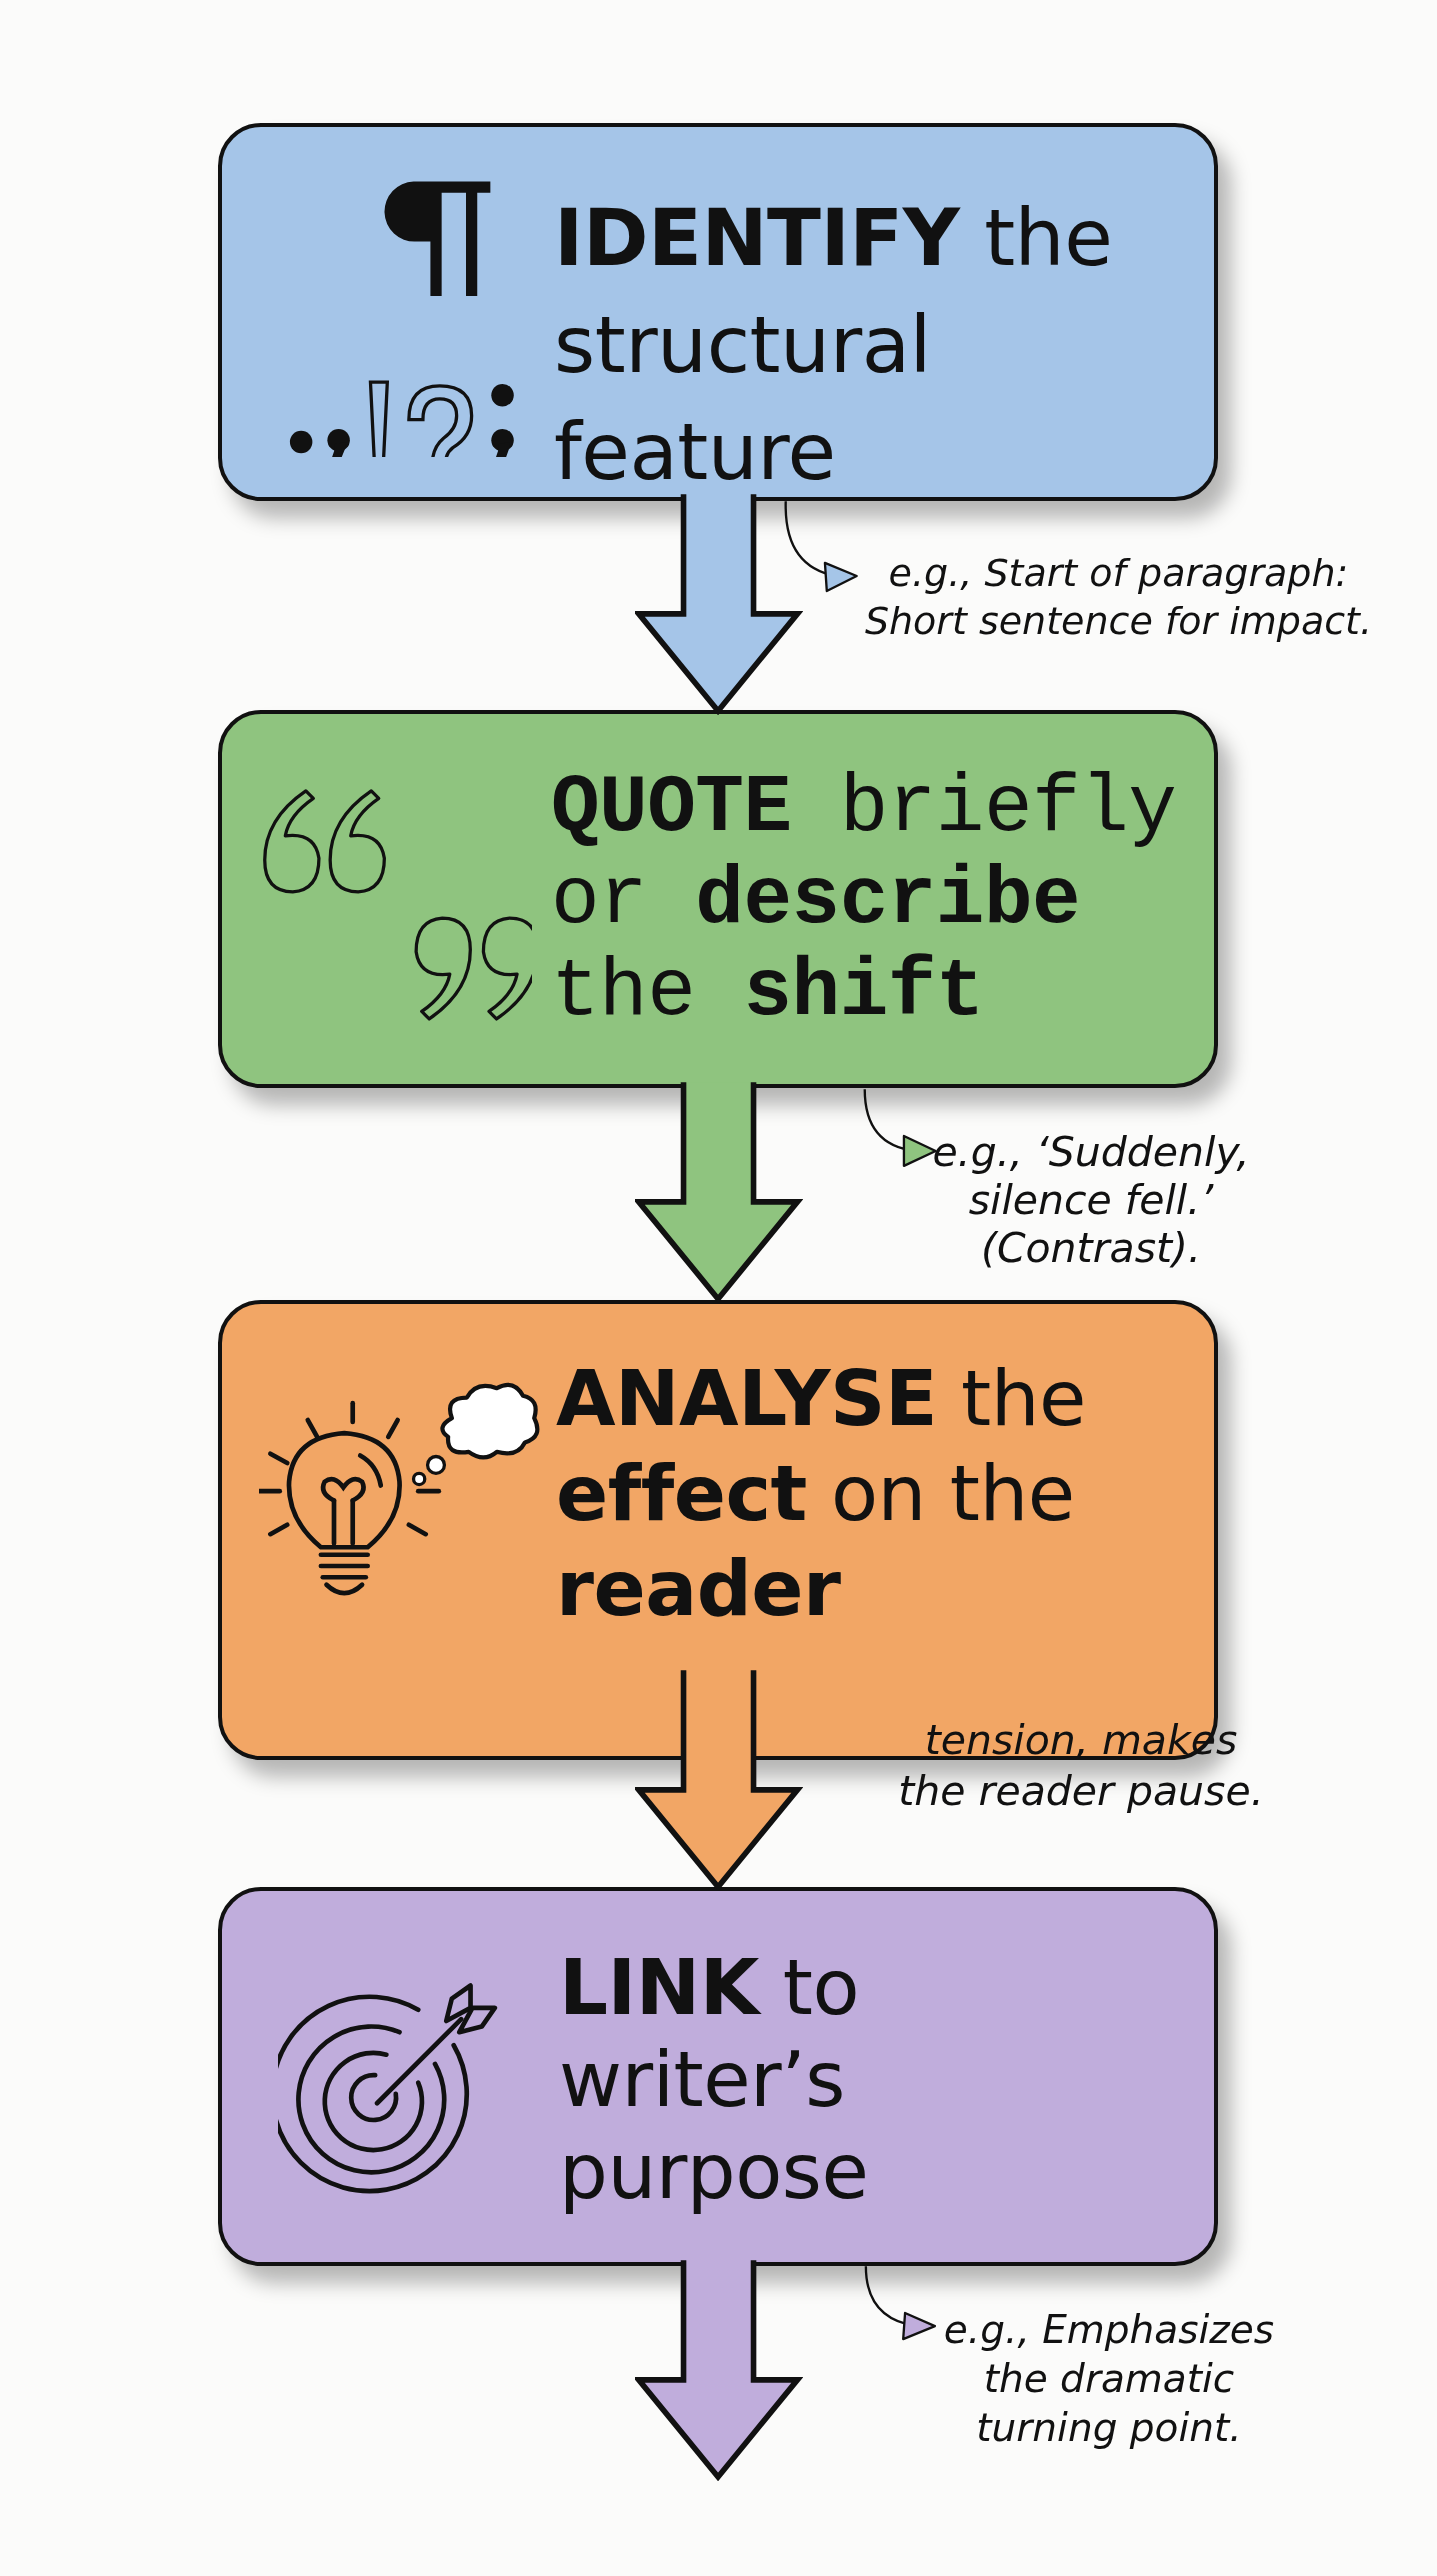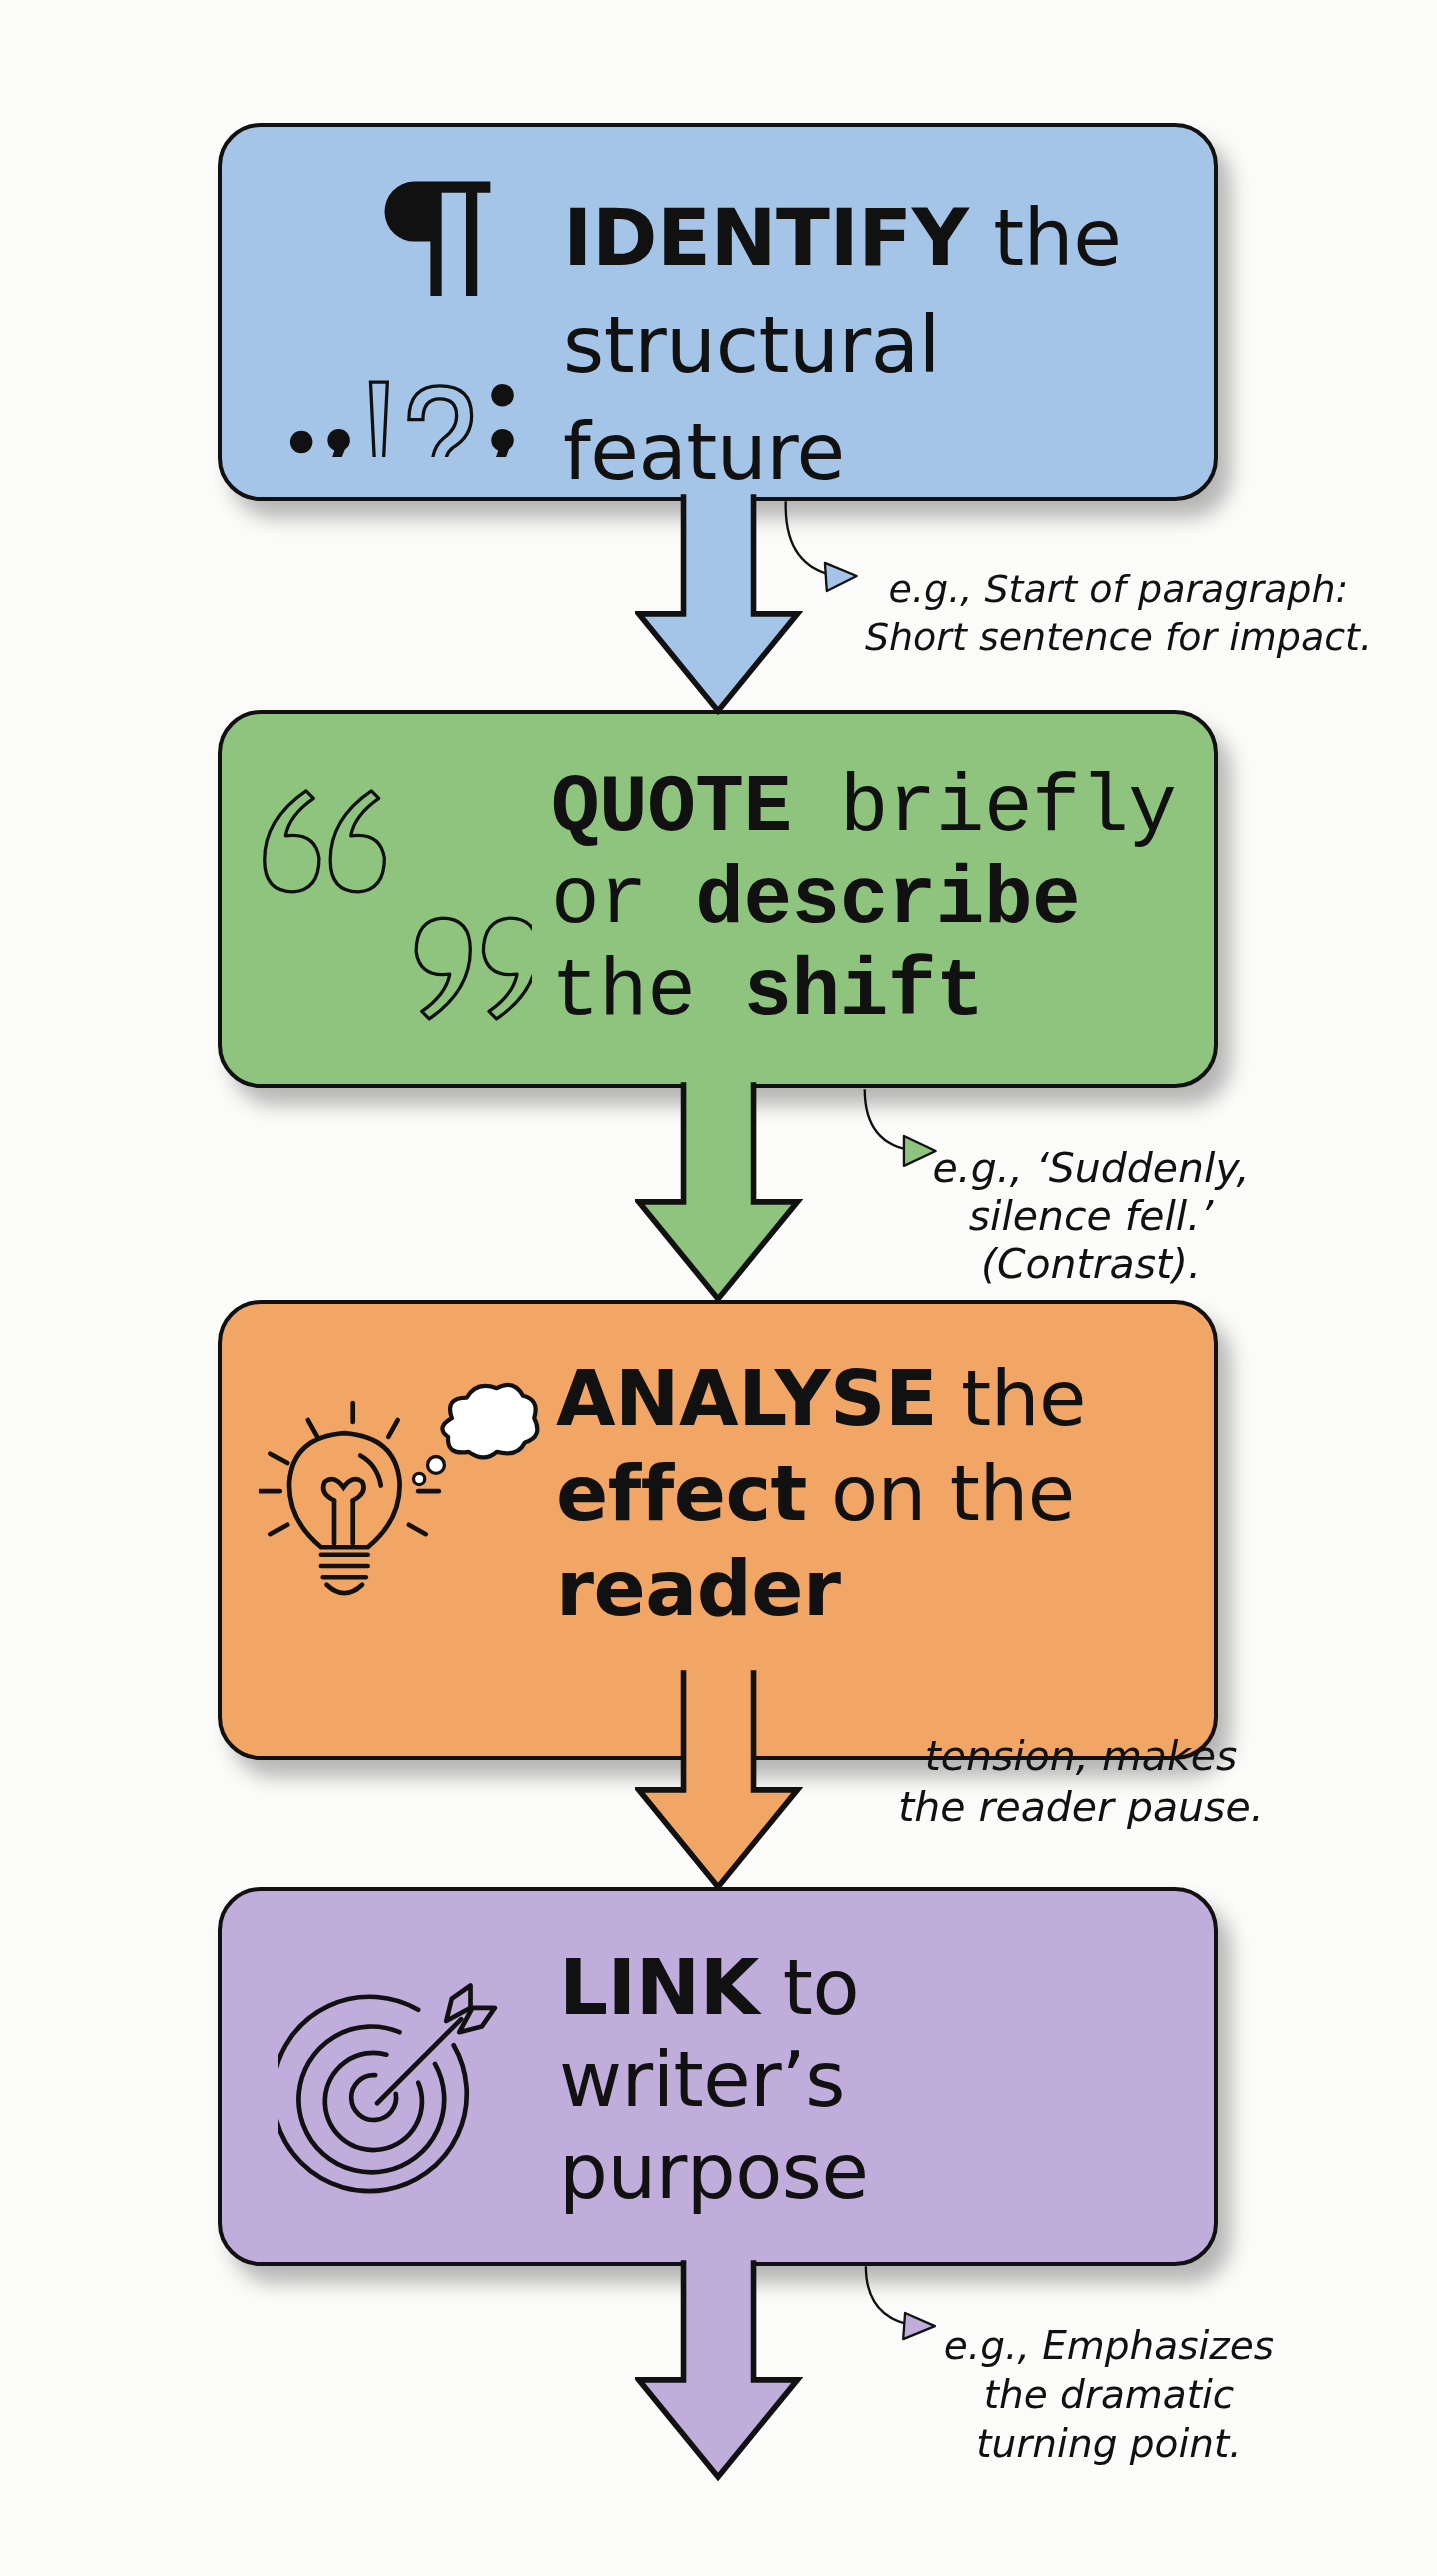--- a/index.html
+++ b/index.html
@@ -9,32 +9,32 @@
     font-family: "DejaVu Sans", "Liberation Sans", sans-serif;
     color: #111;
   }
   .box {
     position: absolute; left: 218px; width: 1000px;
     border: 4.7px solid #111; border-radius: 43px; box-sizing: border-box;
     box-shadow: 13px 17px 20.6px rgba(0,0,0,0.28);
     z-index: 2;
   }
   .box .title {
-    position: absolute; left: 341px; right: 19px;
+    position: absolute; left: 332px; right: 19px;
     font-size: 73px; line-height: 1.22; letter-spacing: -0.5px;
   }
   .box .title b { font-weight: 700; }
   .box .icon { position: absolute; }
   svg { display: block; }
   .connector { position: absolute; z-index: 1; }
   .arrow { position: absolute; z-index: 3; }
   .note {
     position: absolute; z-index: 3;
     font-style: italic; font-size: 38px; line-height: 1.25;
-    text-align: center; color: #111; margin-top: 16px;
+    text-align: center; color: #111;
   }
 </style>
 </head>
 <body>
 
 <div class="box" style="top:123px;height:378px;background:#a5c5e8;">
   <div class="icon" style="left:51px;top:49px;width:253px;height:281px;">
     <svg width="253" height="281" viewBox="0 0 270 300">
 
       <path d="M150 6 H232 V18 H218 V128 H206 V18 H180 V128 H168 V70 H152 A32 32 0 0 1 150 6 Z" fill="#111"></path>

